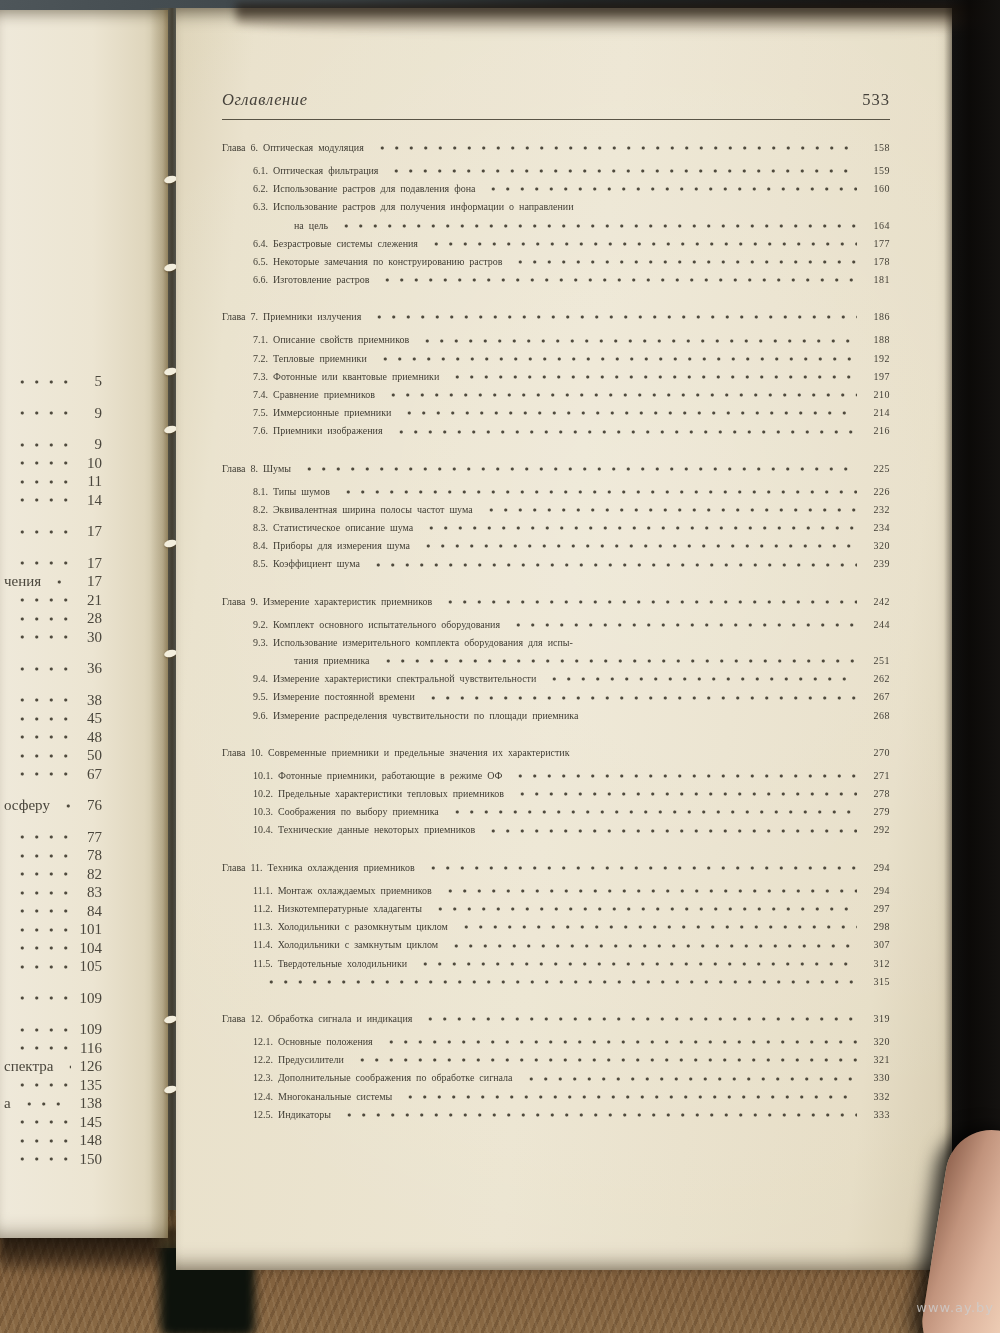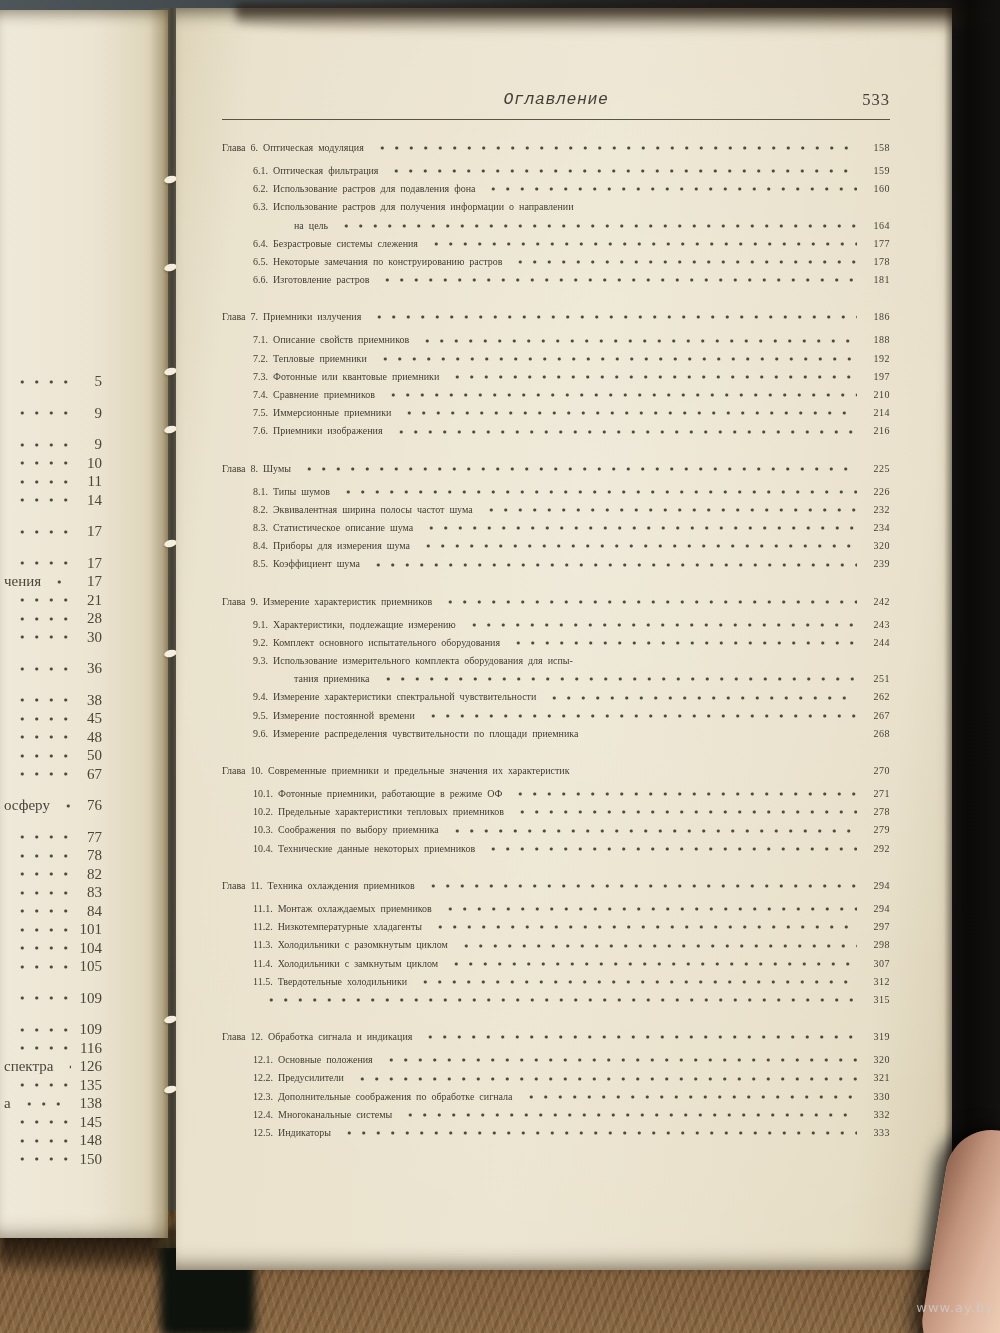--- a/index.html
+++ b/index.html
@@ -64,21 +64,21 @@
   }
   .top-smear{
     position:absolute;left:60px;top:-4px;width:840px;height:30px;
     background:linear-gradient(180deg,rgba(28,20,12,.9),rgba(60,42,25,.35) 55%,rgba(0,0,0,0));
     filter:blur(4px);border-radius:0 0 40% 40%;
   }
   .content{
     position:relative;margin:0;padding:82px 62px 0 46px; 
   }
   .running-head{position:relative;height:22px;font-style:italic;font-size:16.5px;letter-spacing:.6px;color:#45413a;}
-  .rh-title{display:block;text-align:center;font-family:Liberation Mono, monospace;}
+  .rh-title{display:block;}
   .rh-page{position:absolute;right:0;top:0;font-style:normal;letter-spacing:1px;}
   .rule{border-top:1.6px solid rgba(62,57,45,.85);margin-top:7px;}
   
   .toc{font-size:10px;word-spacing:2.5px;color:#413e35;}
   .ch-row{display:flex;align-items:baseline;line-height:19px;margin-top:18px;margin-bottom:5px;white-space:nowrap;}
   .sec-row{display:flex;align-items:flex-end;line-height:18.2px;padding-left:31px;white-space:nowrap;}
   .cont-row{display:flex;align-items:center;line-height:18.2px;padding-left:72px;white-space:nowrap;}
   .wrap-line{line-height:18.2px;padding-left:31px;white-space:nowrap;}
   .lbl{flex:0 0 auto;min-width:0;}
   .dots{
@@ -382,25 +382,20 @@
             <span class="lbl">8.5. Коэффициент шума</span>
             <span class="dots"></span>
             <span class="pg">239</span>
           </div>
           <div class="ch-row">
             <span class="lbl">Глава 9. Измерение характеристик приемников</span>
             <span class="dots"></span>
             <span class="pg">242</span>
           </div>
           <div class="sec-row">
-            <span class="lbl">9.1. Характеристики, подлежащие измерению</span>
-            <span class="dots"></span>
-            <span class="pg">243</span>
-          </div>
-          <div class="sec-row">
             <span class="lbl">9.2. Комплект основного испытательного оборудования</span>
             <span class="dots"></span>
             <span class="pg">244</span>
           </div>
           <div class="wrap-line">9.3. Использование измерительного комплекта оборудования для испы-</div>
           <div class="cont-row">
             <span class="lbl">тания приемника</span>
             <span class="dots"></span>
             <span class="pg">251</span>
           </div>

